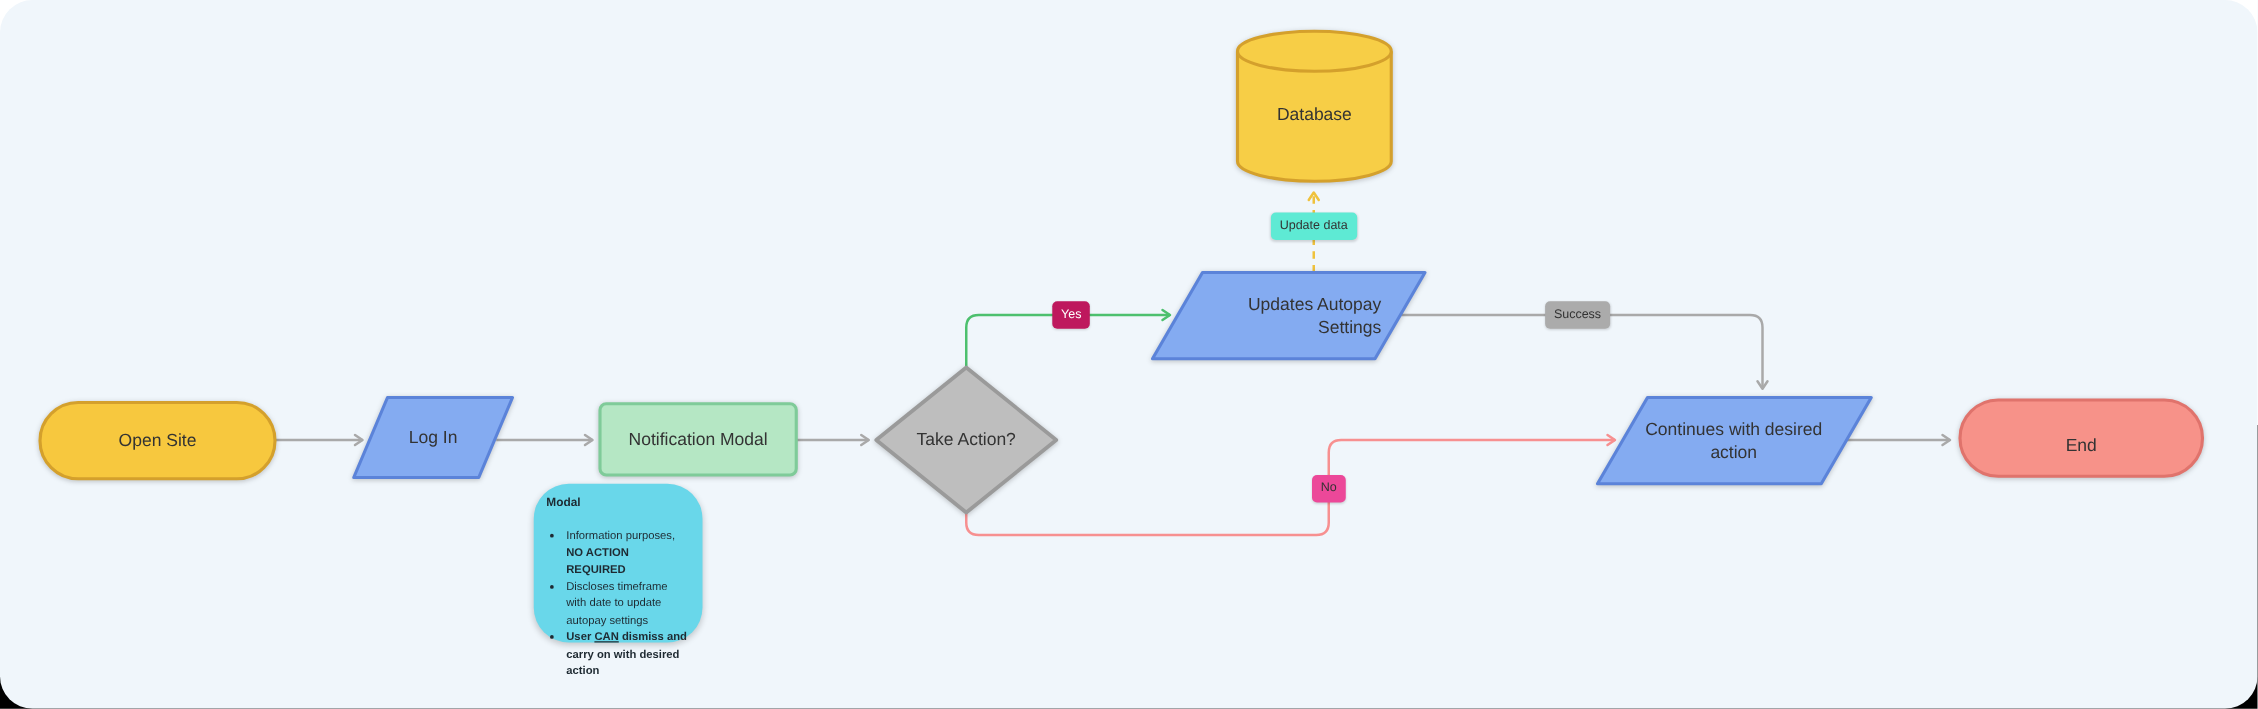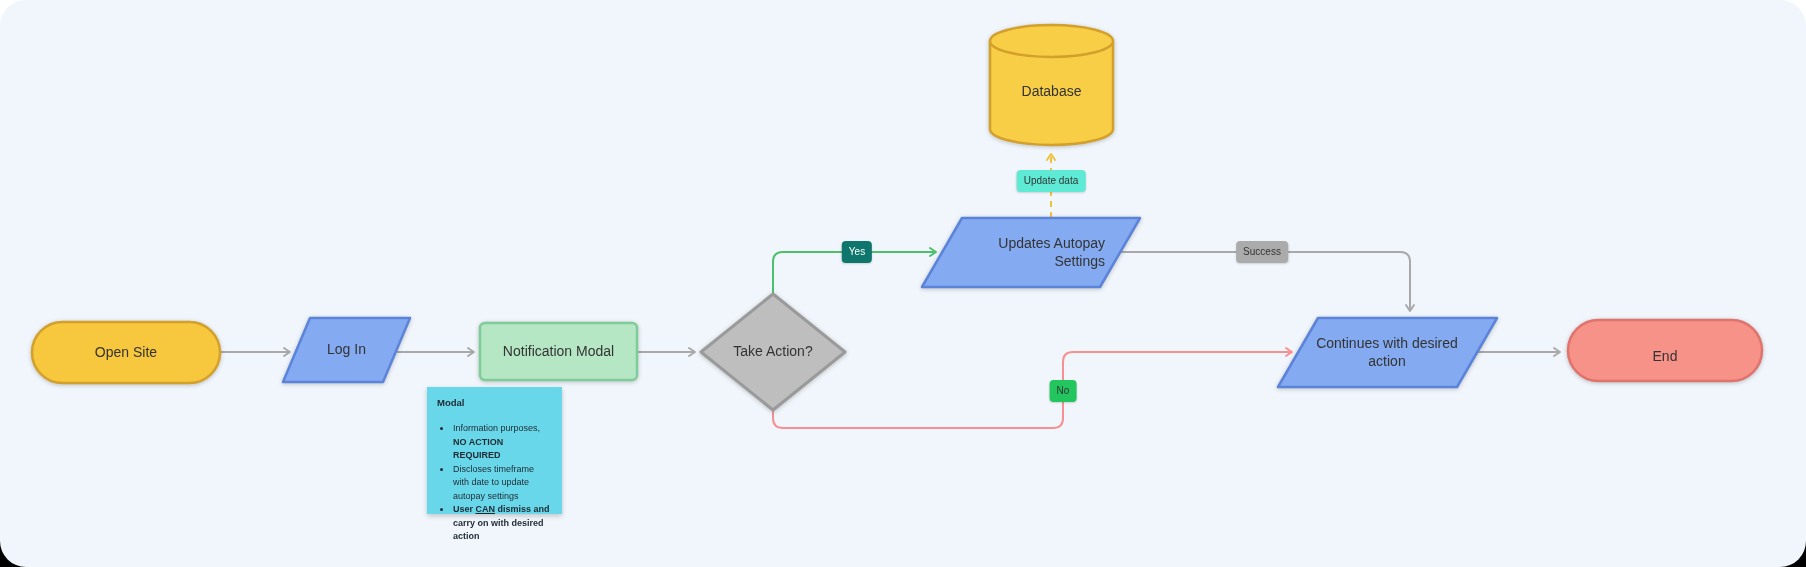--- a/index.html
+++ b/index.html
@@ -19,29 +19,29 @@
   .node-label {
     position:absolute; display:flex; align-items:center; justify-content:center;
     text-align:center; color:#333333; font-size:14px; line-height:1.25;
     pointer-events:none;
   }
   .edge-label {
     position:absolute; transform:translate(-50%,-50%);
     font-size:10px; line-height:1; padding:6px 7px; border-radius:4px;
     white-space:nowrap; box-shadow:0 1px 2px rgba(0,0,0,0.15);
   }
-  .lbl-yes        { background:#0f766e; color:#ffffff; }
-  .lbl-no         { background:#22c55e; color:#333333; }
+  .lbl-yes        { background:#be185d; color:#ffffff; }
+  .lbl-no         { background:#ec4899; color:#333333; }
   .lbl-success    { background:#ABABAB; color:#333333; }
   .lbl-updatedata { background:#5eead4; color:#333333; }
 
   .sticky {
     position:absolute; left:427px; top:387px; width:135px; height:127px;
     background:#69D7EA; box-sizing:border-box; padding:10px 10px;
-    color:#1E2A32; box-shadow:0 2px 5px rgba(0,0,0,0.20);
+    color:#1E2A32; box-shadow:0 2px 5px rgba(0,0,0,0.20);border-radius:28px;
   }
   .sticky .title { font-size:9.5px; font-weight:700; }
   .sticky ul { margin:14px 0 0 0; padding:0 0 0 15px; }
   .sticky li { font-size:9px; line-height:13.5px; margin:0; padding-left:1px; }
 </style>
 </head>
 <body>
 
 <div class="canvas">
 

